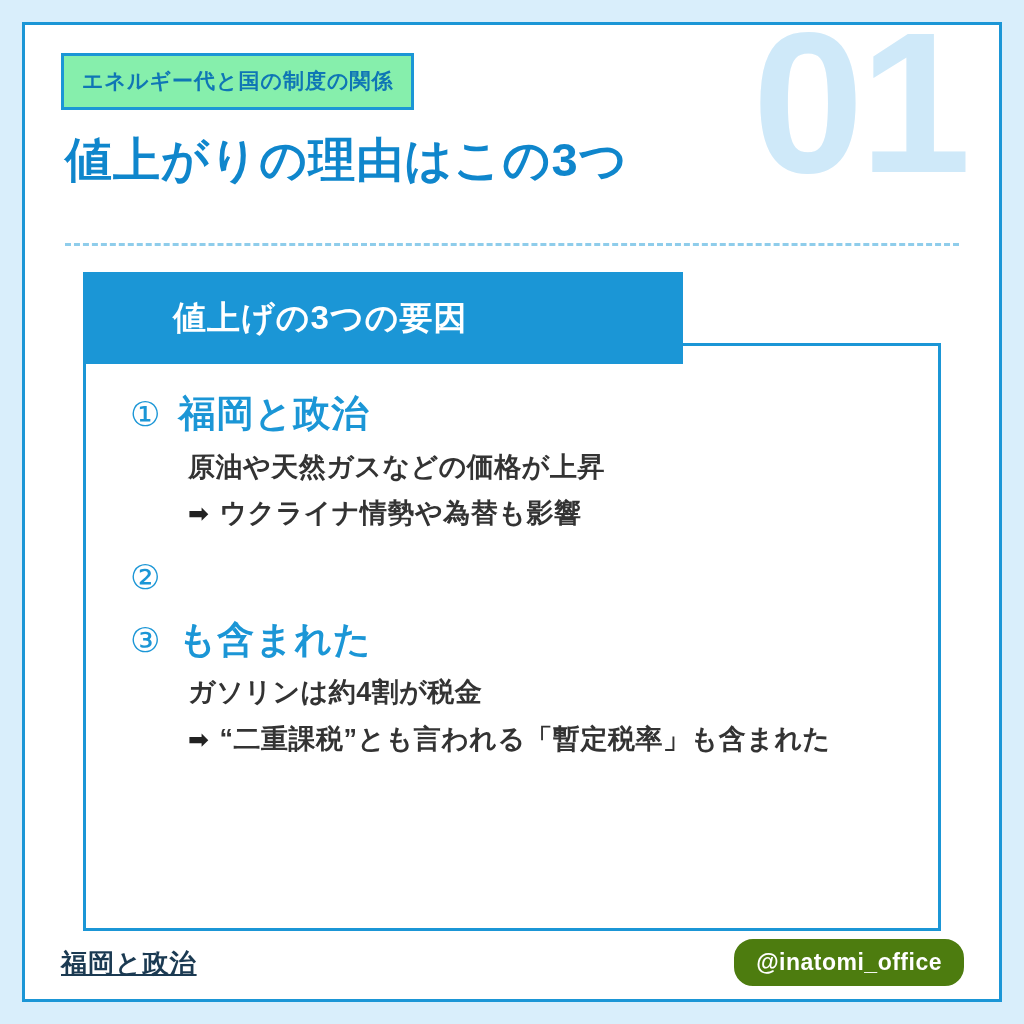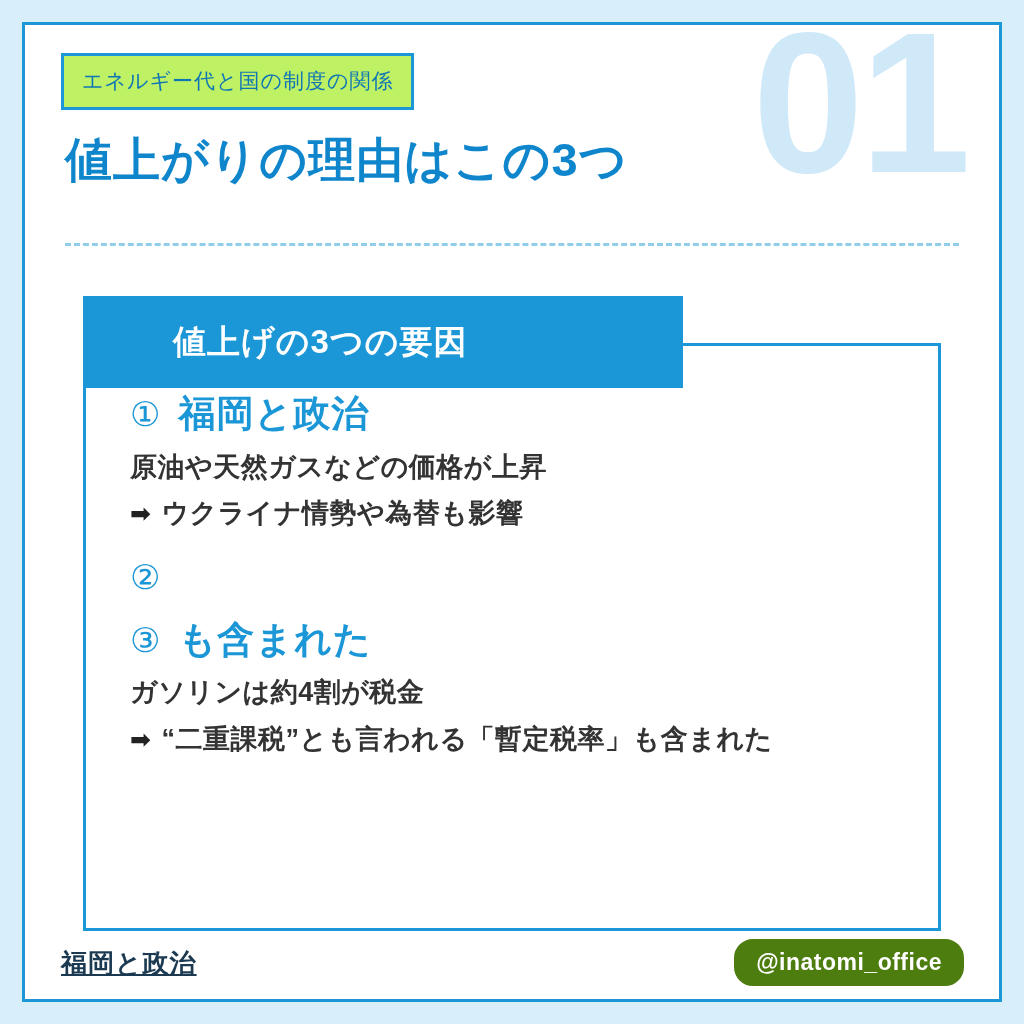--- a/index.html
+++ b/index.html
@@ -45,24 +45,24 @@
   }
 
   
   .eyebrow {
     position: absolute;
     top: 28px;
     left: 36px;
     border: 3px solid #1b96d6;
     padding: 11px 18px 12px 18px;
     font-size: 21px;
-    font-weight: normal;
+    font-weight: bold;
     color: #0f76b5;
     letter-spacing: 1px;
-    background: #bef264;
+    background: #86efac;
     z-index: 2;
   }
 
   
   .title {
     position: absolute;
     top: 108px;
     left: 40px;
     right: 40px;
     font-size: 47px;
@@ -79,21 +79,21 @@
     top: 218px;
     left: 40px;
     right: 40px;
     border-top: 3px dashed #8fcdeb;
     z-index: 2;
   }
 
   
   .panel-header {
     position: absolute;
-    top: 271px;
+    top: 247px;
     left: 58px;
     width: 600px;
     height: 92px;
     background: #1b96d6;
     display: flex;
     align-items: center;
     z-index: 3;
     box-sizing: border-box;
     padding-left: 90px;
   }
@@ -136,20 +136,21 @@
     flex: 0 0 auto;
   }
   .item-title {
     font-size: 37px;
     font-weight: bold;
     color: #1b96d6;
     letter-spacing: 1px;
     line-height: 1.1;
   }
   .item-body {
+    margin-left: 58px;
     margin-top: 12px;
   }
   .item-line {
     font-size: 27px;
     color: #333333;
     font-weight: bold;
     line-height: 1.5;
     letter-spacing: 0.5px;
   }
   .item-line.sub {

